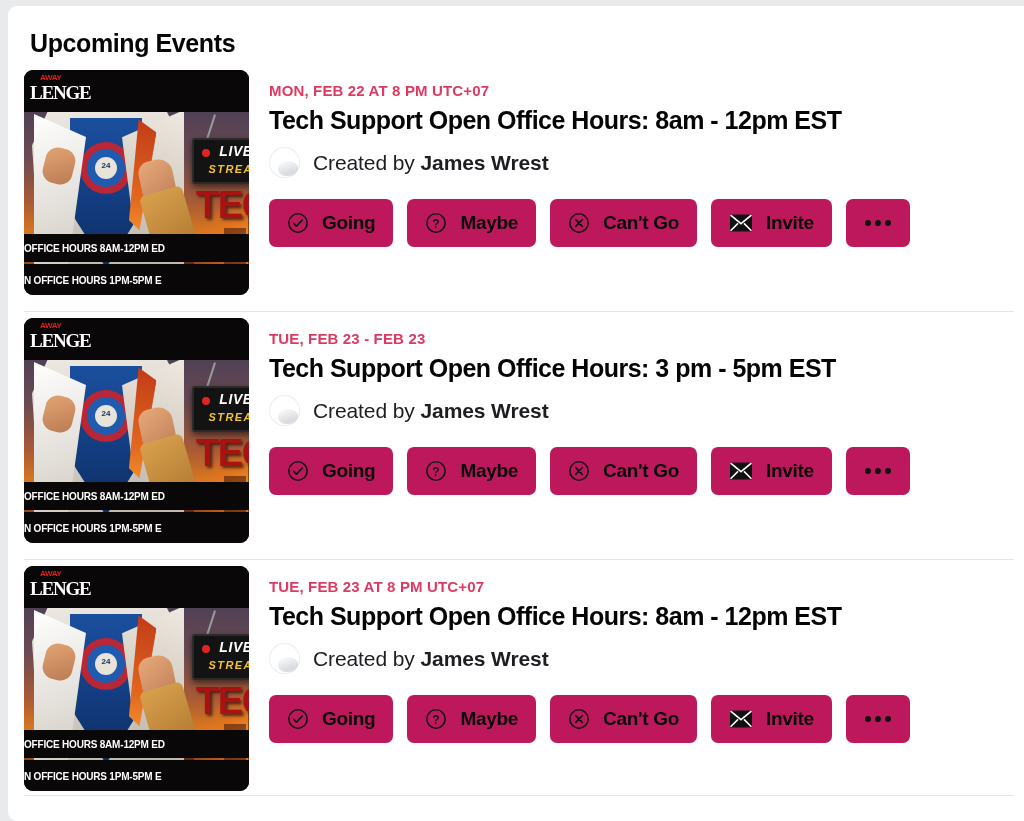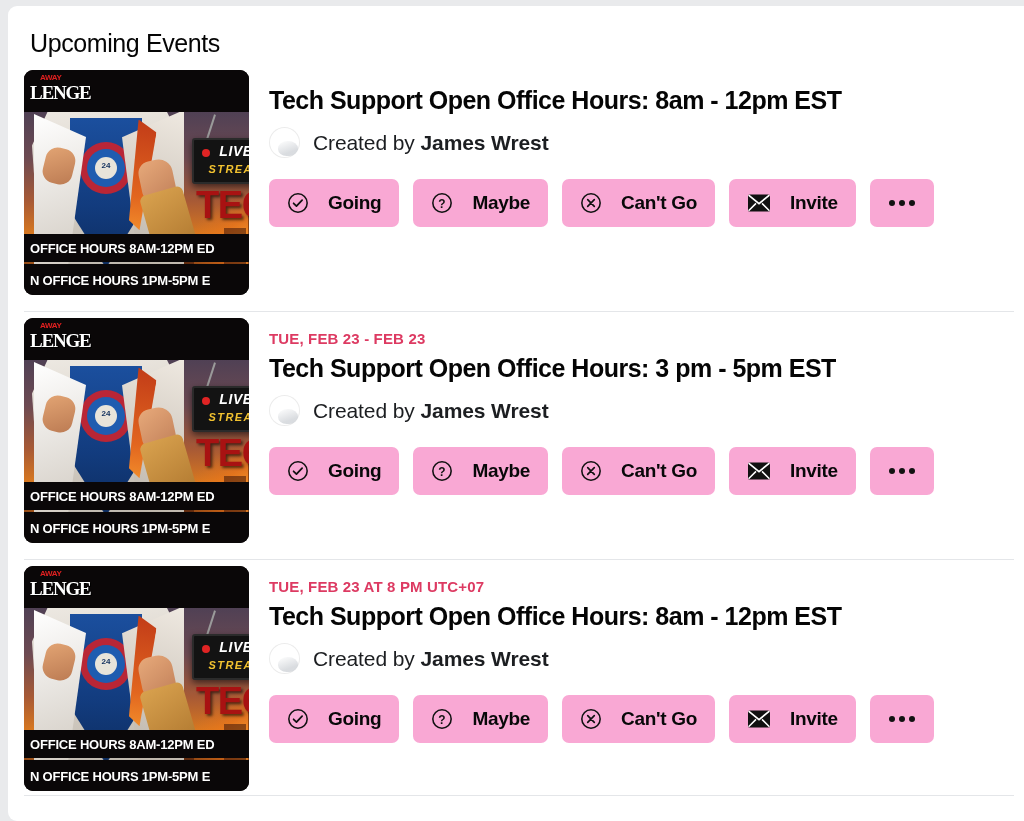--- a/index.html
+++ b/index.html
@@ -30,21 +30,21 @@
     border-top-left-radius: 9px;
     border-bottom-left-radius: 9px;
     overflow: hidden;
   }
 
   .section-title {
     position: absolute;
     left: 22px;
     top: 22px;
     font-size: 25px;
-    font-weight: normal;
+    font-weight: bold;
     letter-spacing: -0.4px;
     color: #050505;
     line-height: 30px;
   }
 
   
   .events {
     position: absolute;
     left: 0;
     top: 58px;
@@ -312,28 +312,27 @@
   }
 
   
   .strip {
     position: absolute;
     left: 0;
     width: 340px;
     background: #0a0708;
     color: #ffffff;
     font-weight: bold;
-    font-size: 13px;
+    font-size: 10px;
     letter-spacing: -0.2px;
     white-space: nowrap;
     font-family: "Liberation Sans", sans-serif;
     z-index: 8;
     display: flex;
     align-items: center;
-    padding-left: 6px;
   }
   .strip1 { top: 164px; height: 28px; }
   .strip2 { top: 194px; height: 33px; }
 
   
   .details {
     flex: 1 1 auto;
     padding-left: 20px;
     padding-top: 11px;
     min-width: 0;
@@ -399,27 +398,27 @@
   
   .actions {
     display: flex;
     align-items: center;
     gap: 14px;
     margin-top: 21px;
   }
 
   .btn {
     height: 48px;
-    background: #f9a8d4;
+    background: #be185d;
     border: none;
     border-radius: 7px;
     display: flex;
     align-items: center;
     justify-content: center;
-    gap: 19px;
+    gap: 13px;
     padding: 0 18px;
     cursor: pointer;
     font-family: "Liberation Sans", sans-serif;
   }
   .btn-label {
     font-size: 19px;
     font-weight: bold;
     color: #080809;
     letter-spacing: -0.3px;
     white-space: nowrap;
@@ -502,20 +501,21 @@
               <div class="logo-lenge">LENGE</div>
             </div>
             <div class="thumb-quote">"Got Techie Questions About</div>
 
             <div class="strip strip1">OFFICE HOURS 8AM-12PM ED</div>
             <div class="strip strip2">N OFFICE HOURS 1PM-5PM E</div>
           </div>
         </div>
 
         <div class="details">
+          <div class="event-date">MON, FEB 22 AT 8 PM UTC+07</div>
           <div class="event-title">Tech Support Open Office Hours: 8am - 12pm EST</div>
           <div class="creator">
             <div class="avatar"></div>
             <div class="creator-text"><span>Created by</span> <b>James Wrest</b></div>
           </div>
           <div class="actions">
             <button class="btn">
               <svg class="ico" width="22" height="22" viewBox="0 0 24 24">
                   <circle cx="12" cy="12" r="10" fill="none" stroke="#111" stroke-width="1.7"></circle>
                   <path d="M7.2 12.3l3.1 3.1 6.2-6.6" fill="none" stroke="#111" stroke-width="1.9" stroke-linecap="round" stroke-linejoin="round"></path>

